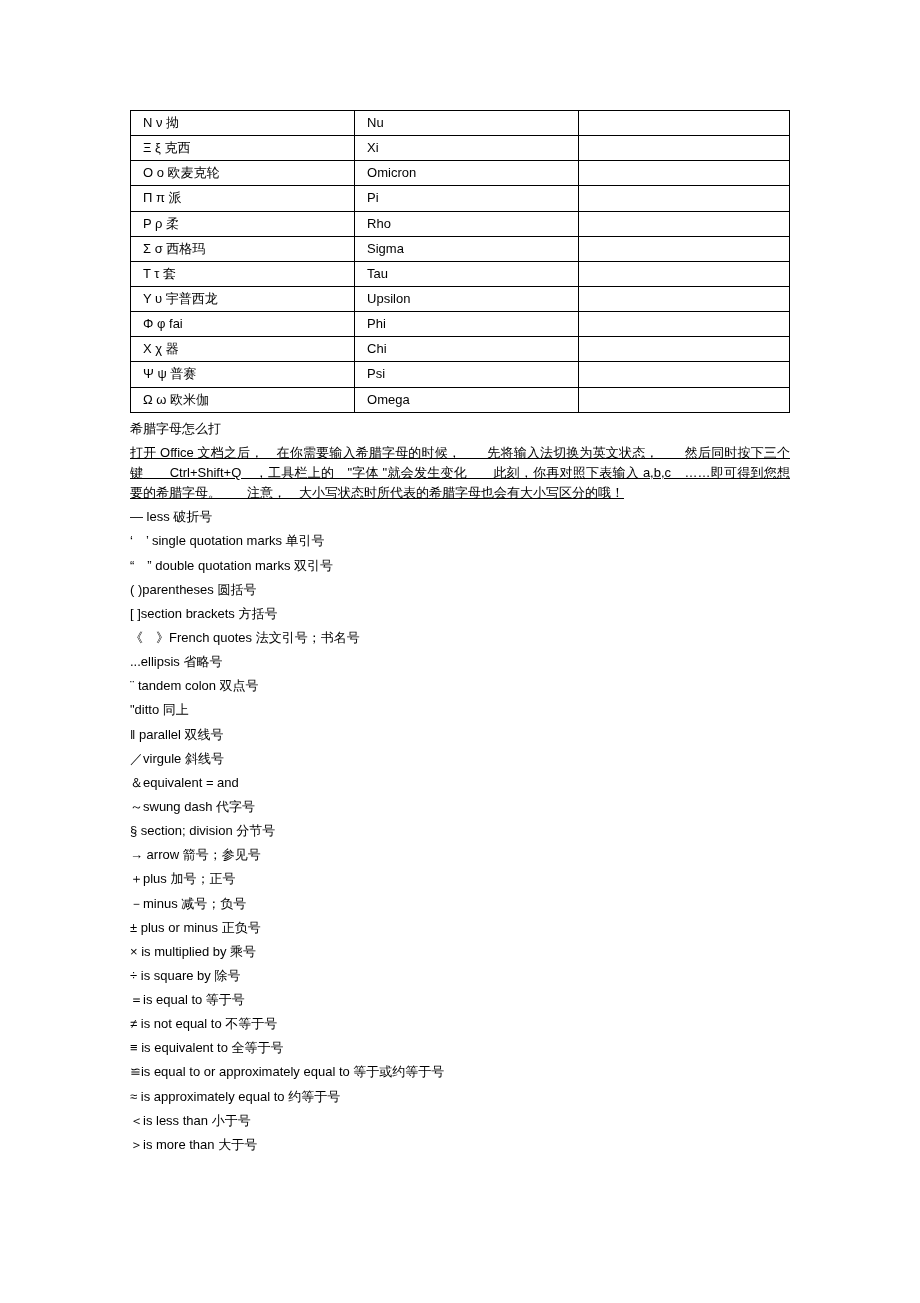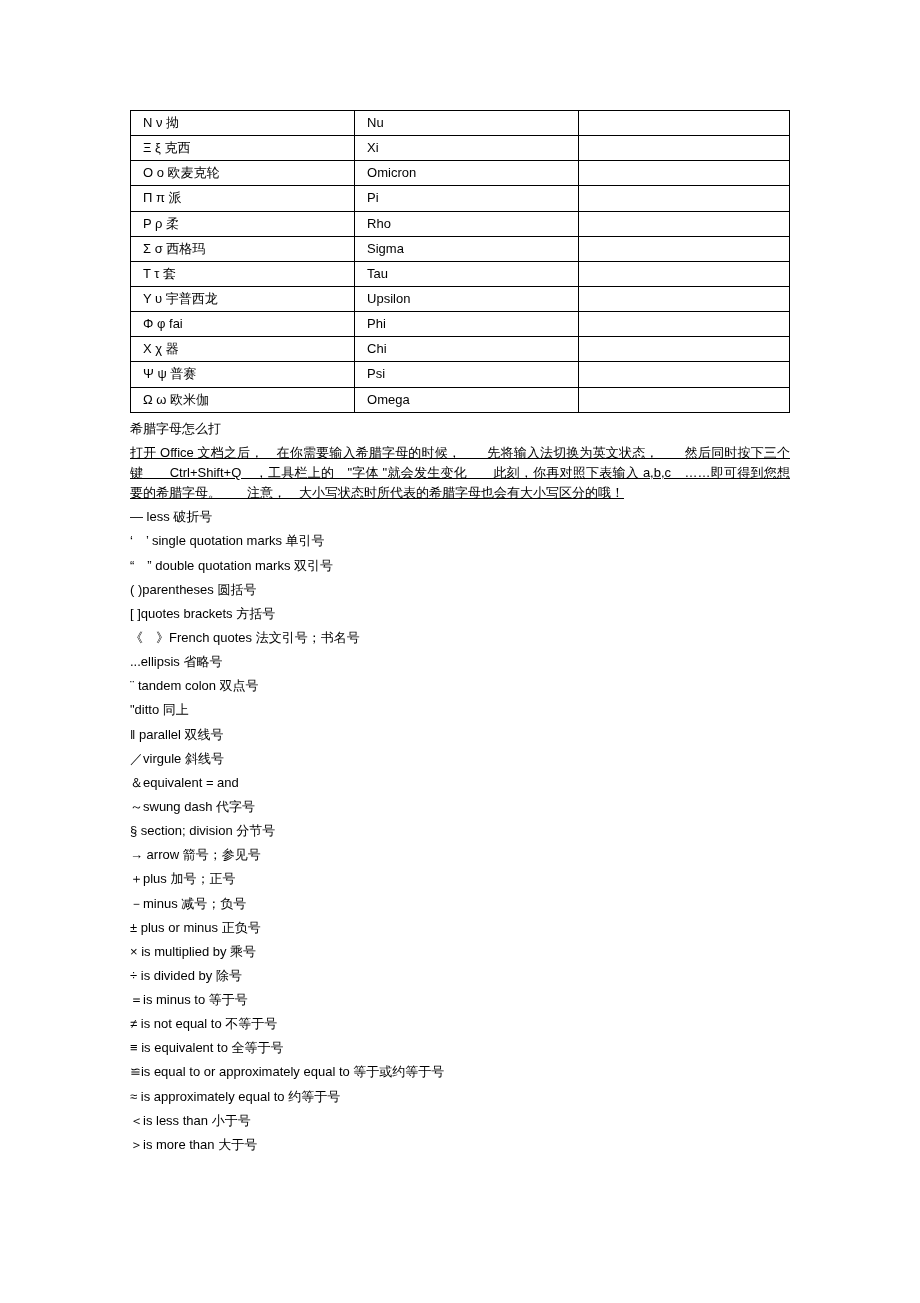--- a/index.html
+++ b/index.html
@@ -106,36 +106,36 @@
 
 <div class="line">希腊字母怎么打</div>
 
 <div class="para">打开 Office 文档之后，　在你需要输入希腊字母的时候，　　先将输入法切换为英文状态，　　然后同时按下三个键　　Ctrl+Shift+Q　，工具栏上的　"字体 "就会发生变化　　此刻，你再对照下表输入 a,b,c　……即可得到您想要的希腊字母。　　注意，　大小写状态时所代表的希腊字母也会有大小写区分的哦！</div>
 
 <div id="lines">
     <div class="line">― less 破折号</div>
     <div class="line">‘　’ single quotation marks 单引号</div>
     <div class="line">“　” double quotation marks 双引号</div>
     <div class="line">( )parentheses 圆括号</div>
-    <div class="line">[ ]quotes brackets  方括号</div>
+    <div class="line">[ ]section brackets  方括号</div>
     <div class="line">《　》French quotes  法文引号；书名号</div>
     <div class="line">...ellipsis  省略号</div>
     <div class="line">¨ tandem colon 双点号</div>
     <div class="line">"ditto  同上</div>
     <div class="line">‖ parallel 双线号</div>
     <div class="line">／virgule  斜线号</div>
     <div class="line">＆equivalent = and</div>
     <div class="line">～swung dash 代字号</div>
     <div class="line">§ section; division 分节号</div>
     <div class="line">→ arrow 箭号；参见号</div>
     <div class="line">＋plus  加号；正号</div>
     <div class="line">－minus 减号；负号</div>
     <div class="line">± plus or minus 正负号</div>
     <div class="line">× is multiplied by  乘号</div>
-    <div class="line">÷ is divided by 除号</div>
-    <div class="line">＝is minus to  等于号</div>
+    <div class="line">÷ is square by 除号</div>
+    <div class="line">＝is equal to  等于号</div>
     <div class="line">≠ is not equal to 不等于号</div>
     <div class="line">≡ is equivalent to 全等于号</div>
     <div class="line">≌is equal to or approximately equal to  等于或约等于号</div>
     <div class="line">≈ is approximately equal to  约等于号</div>
     <div class="line">＜is less than  小于号</div>
     <div class="line">＞is more than  大于号</div>
   </div>
 
 </body></html>

